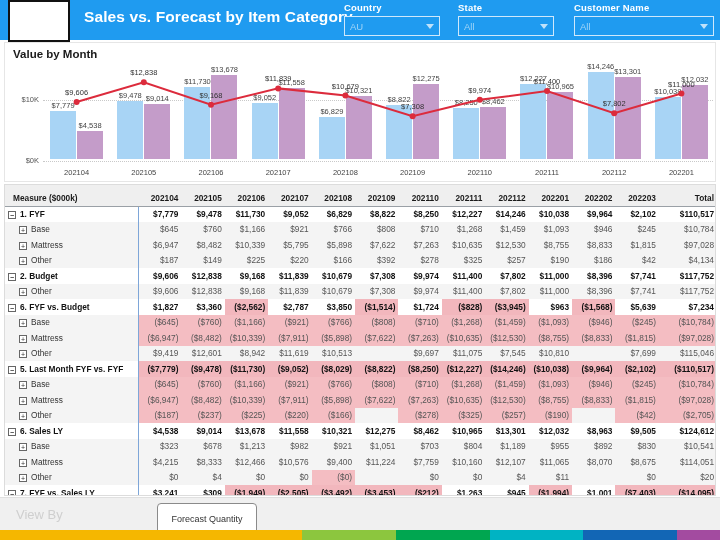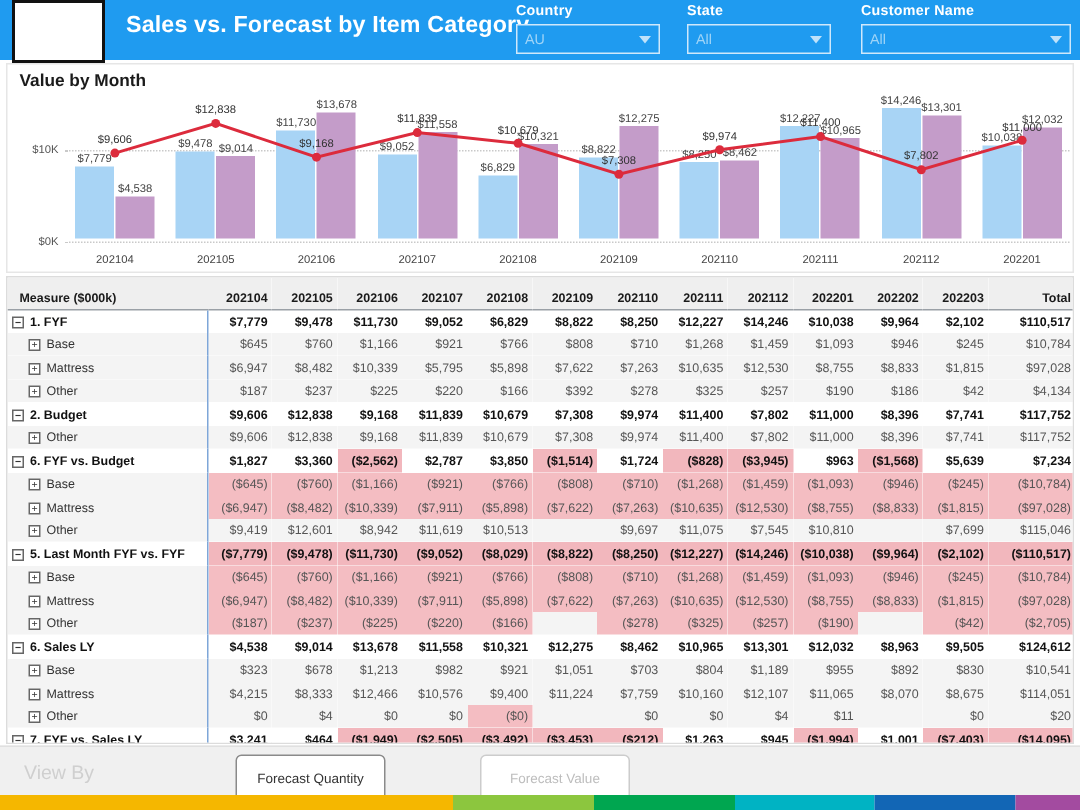--- a/index.html
+++ b/index.html
@@ -375,21 +375,21 @@
           <td class="num">$10,635</td>
           <td class="num">$12,530</td>
           <td class="num">$8,755</td>
           <td class="num">$8,833</td>
           <td class="num">$1,815</td>
           <td class="num">$97,028</td>
         </tr>
         <tr class="lvl1">
           <td class="cat ind1"><span class="expander">+</span><span>Other</span></td>
           <td class="num">$187</td>
-          <td class="num">$237</td>
+          <td class="num">$149</td>
           <td class="num">$225</td>
           <td class="num">$220</td>
           <td class="num">$166</td>
           <td class="num">$392</td>
           <td class="num">$278</td>
           <td class="num">$325</td>
           <td class="num">$257</td>
           <td class="num">$190</td>
           <td class="num">$186</td>
           <td class="num">$42</td>
@@ -615,41 +615,40 @@
           <td class="num">$0</td>
           <td class="num">$4</td>
           <td class="num">$11</td>
           <td class="num"></td>
           <td class="num">$0</td>
           <td class="num">$20</td>
         </tr>
         <tr class="lvl0">
           <td class="cat"><span class="expander">−</span><span>7. FYF vs. Sales LY</span></td>
           <td class="num">$3,241</td>
-          <td class="num">$464</td>
+          <td class="num">$309</td>
           <td class="num neg">($1,949)</td>
           <td class="num neg">($2,505)</td>
           <td class="num neg">($3,492)</td>
           <td class="num neg">($3,453)</td>
           <td class="num neg">($212)</td>
           <td class="num">$1,263</td>
           <td class="num">$945</td>
           <td class="num neg">($1,994)</td>
           <td class="num">$1,001</td>
           <td class="num neg">($7,403)</td>
           <td class="num neg">($14,095)</td>
         </tr>
       </tbody>
   </table>
 </div>
 
 <div id="footer">
   <div id="view-by">View By</div>
   <div class="fbtn" id="btn-qty">Forecast Quantity</div>
-  <div class="fbtn" id="btn-val">Forecast Value</div>
 </div>
 <div id="colorbar">
     <div style="background: rgb(245, 183, 0); width: 42%;"></div>
     <div style="background: rgb(140, 198, 62); width: 13%;"></div>
     <div style="background: rgb(0, 166, 80); width: 13%;"></div>
     <div style="background: rgb(0, 179, 195); width: 13%;"></div>
     <div style="background: rgb(18, 102, 181); width: 13%;"></div>
     <div style="background: rgb(163, 75, 160); width: 6%;"></div>
   </div>
 

